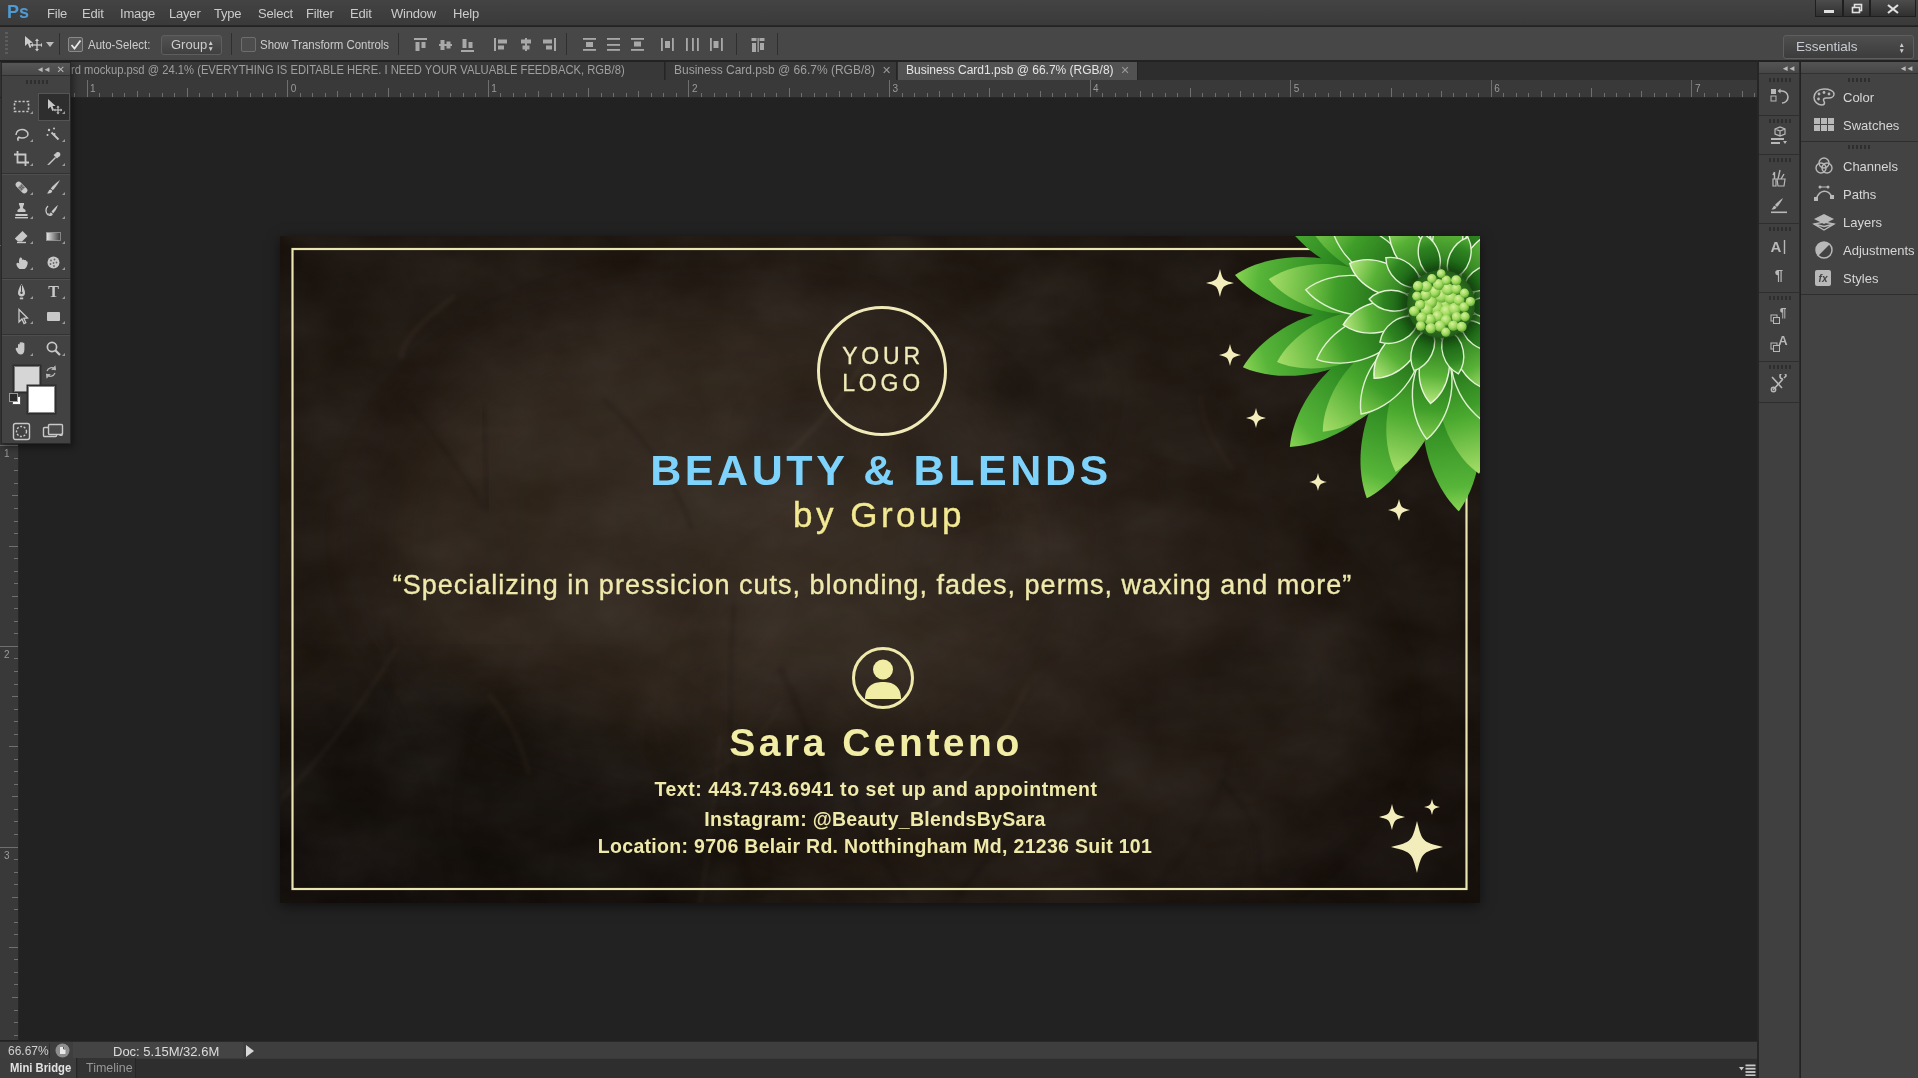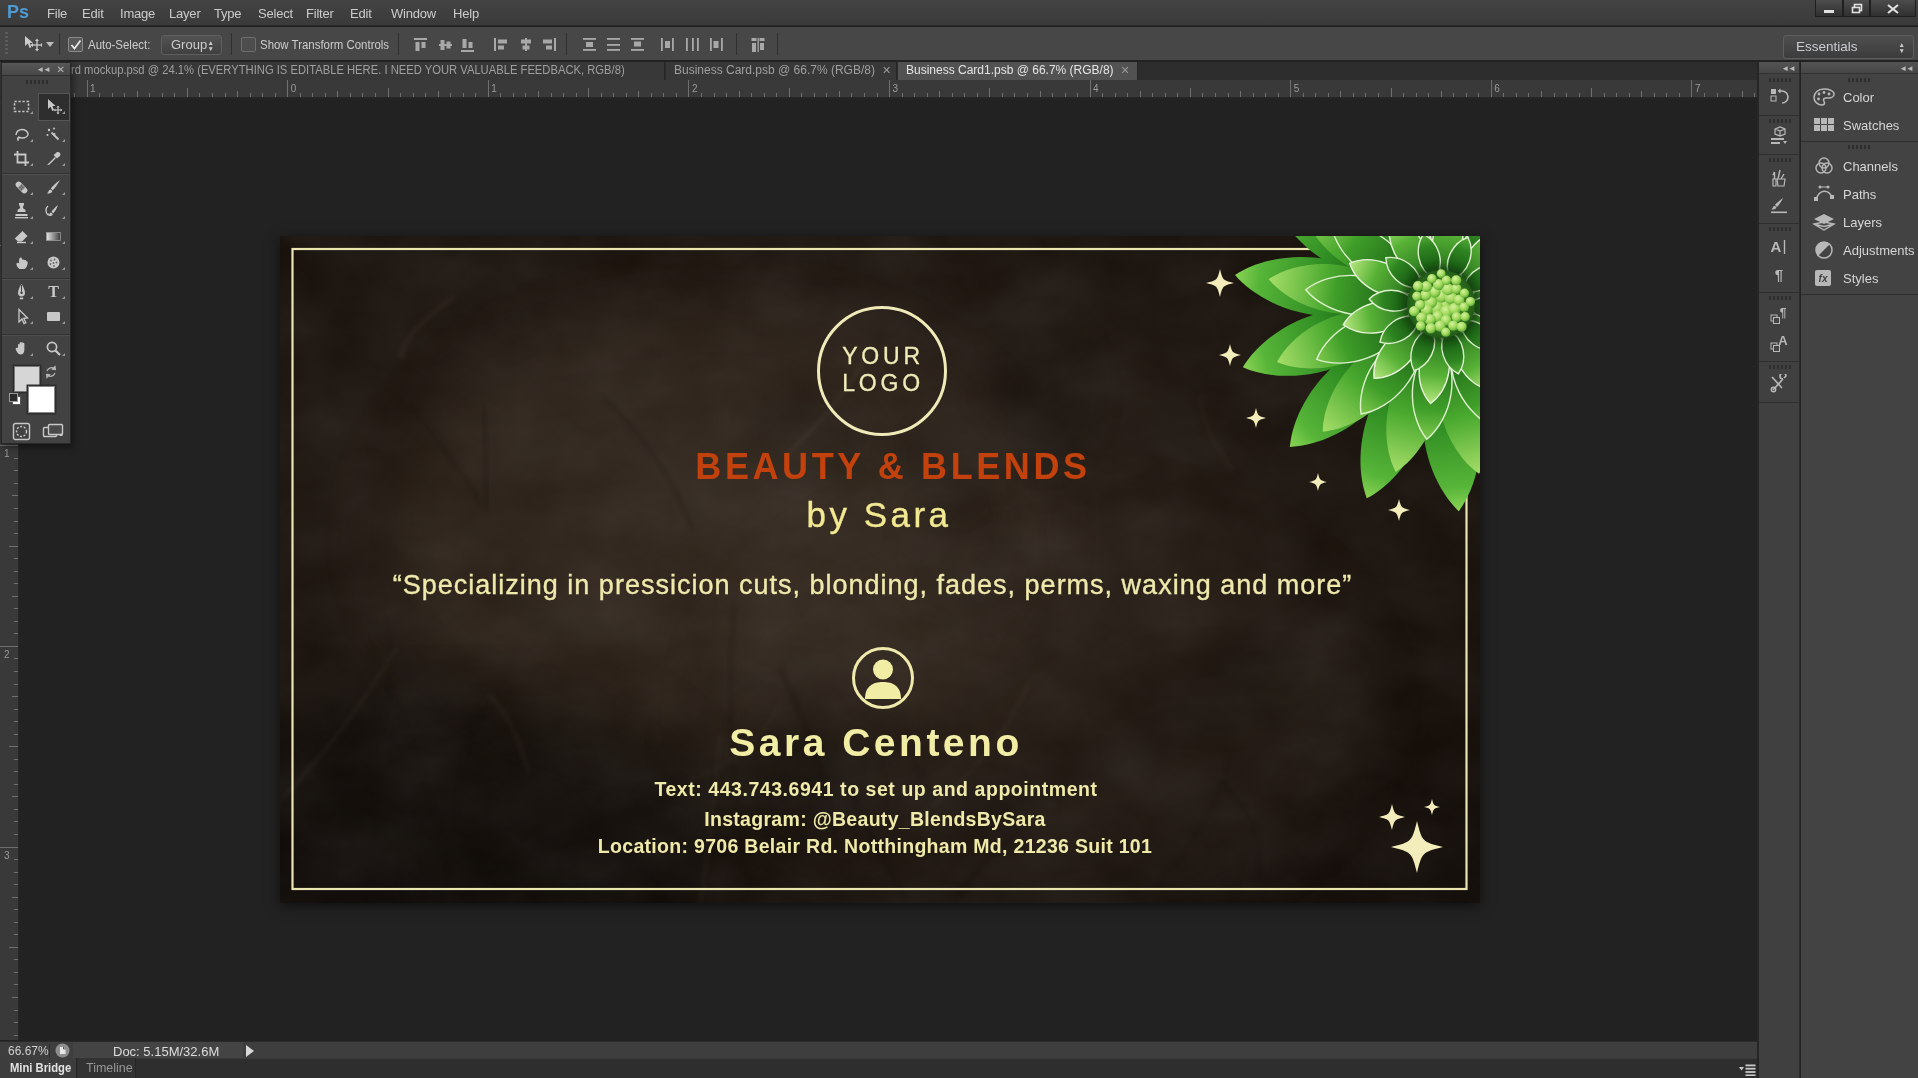--- a/index.html
+++ b/index.html
@@ -630,22 +630,22 @@
 <path transform="translate(1119,274)" d="M0,-11.0 C2.20,-2.20 2.20,-2.20 11.0,0 C2.20,2.20 2.20,2.20 0,11.0 C-2.20,2.20 -2.20,2.20 -11.0,0 C-2.20,-2.20 -2.20,-2.20 0,-11.0 Z" fill="#f2edba"></path>
 <path transform="translate(1112,581)" d="M0,-13.0 C2.60,-2.60 2.60,-2.60 13.0,0 C2.60,2.60 2.60,2.60 0,13.0 C-2.60,2.60 -2.60,2.60 -13.0,0 C-2.60,-2.60 -2.60,-2.60 0,-13.0 Z" fill="#f2edba"></path>
 <path transform="translate(1152,571)" d="M0,-8.0 C1.60,-1.60 1.60,-1.60 8.0,0 C1.60,1.60 1.60,1.60 0,8.0 C-1.60,1.60 -1.60,1.60 -8.0,0 C-1.60,-1.60 -1.60,-1.60 0,-8.0 Z" fill="#f2edba"></path>
 <path transform="translate(1137,611)" d="M0,-26.0 C5.20,-5.20 5.20,-5.20 26.0,0 C5.20,5.20 5.20,5.20 0,26.0 C-5.20,5.20 -5.20,5.20 -26.0,0 C-5.20,-5.20 -5.20,-5.20 0,-26.0 Z" fill="#f2edba"></path>
 </svg>
 
 <div style="position:absolute;left:0;top:0;width:1200px;height:667px">
   <div style="position:absolute;left:537px;top:70px;width:130px;height:130px;border:3.5px solid #efeab8;border-radius:50%"></div>
   <div class="ctx" style="top:107px;left:0;width:1206px;font-size:23px;letter-spacing:3.8px;color:#f0ebb8;-webkit-text-stroke:0.3px #f0ebb8">YOUR</div>
   <div class="ctx" style="top:134px;left:0;width:1206px;font-size:23px;letter-spacing:3.8px;color:#f0ebb8;-webkit-text-stroke:0.3px #f0ebb8">LOGO</div>
-  <div class="ctx" style="top:210px;left:12px;width:1202px;font-size:36px;font-weight:bold;letter-spacing:3.6px;color:#c2410c">BEAUTY &amp; BLENDS</div>
-  <div class="ctx" style="top:259px;left:0;width:1198px;font-size:35px;letter-spacing:3.5px;color:#f2e992;-webkit-text-stroke:0.35px #f2e992">by Sara</div>
+  <div class="ctx" style="top:210px;left:0;width:1202px;font-size:43px;font-weight:bold;letter-spacing:3.6px;color:#7dd3fc">BEAUTY &amp; BLENDS</div>
+  <div class="ctx" style="top:259px;left:0;width:1198px;font-size:35px;letter-spacing:3.5px;color:#f2e992;-webkit-text-stroke:0.35px #f2e992">by Group</div>
   <div class="ctx" style="top:334px;left:0;width:1185px;font-size:27px;letter-spacing:1px;color:#efe9ac;-webkit-text-stroke:0.35px #efe9ac">“Specializing in pressicion cuts, blonding, fades, perms, waxing and more”</div>
   <div style="position:absolute;left:572px;top:411px;width:62px;height:62px;border:3px solid #efe9ac;border-radius:50%"></div>
   <svg style="position:absolute;left:572px;top:411px" width="62" height="62" viewBox="0 0 62 62">
     <circle cx="31" cy="22.5" r="10" fill="#f2eda4"></circle>
     <path d="M13,52 C13,39 21,35 31,35 C41,35 49,39 49,52 Z" fill="#f2eda4"></path>
   </svg>
   <div class="ctx" style="top:485px;left:0;width:1192px;font-size:39px;font-weight:bold;letter-spacing:3.5px;color:#f2eda4">Sara Centeno</div>
   <div class="ctx" style="top:542px;left:0;width:1192px;font-size:19.5px;font-weight:bold;letter-spacing:0.55px;color:#f0eaaa">Text: 443.743.6941 to set up and appointment</div>
   <div class="ctx" style="top:572px;left:0;width:1190px;font-size:19.5px;font-weight:bold;letter-spacing:0.3px;color:#f0eaaa">Instagram: @Beauty_BlendsBySara</div>
   <div class="ctx" style="top:599px;left:0;width:1190px;font-size:19.5px;font-weight:bold;letter-spacing:0.3px;color:#f0eaaa">Location: 9706 Belair Rd. Notthingham Md, 21236 Suit 101</div>

